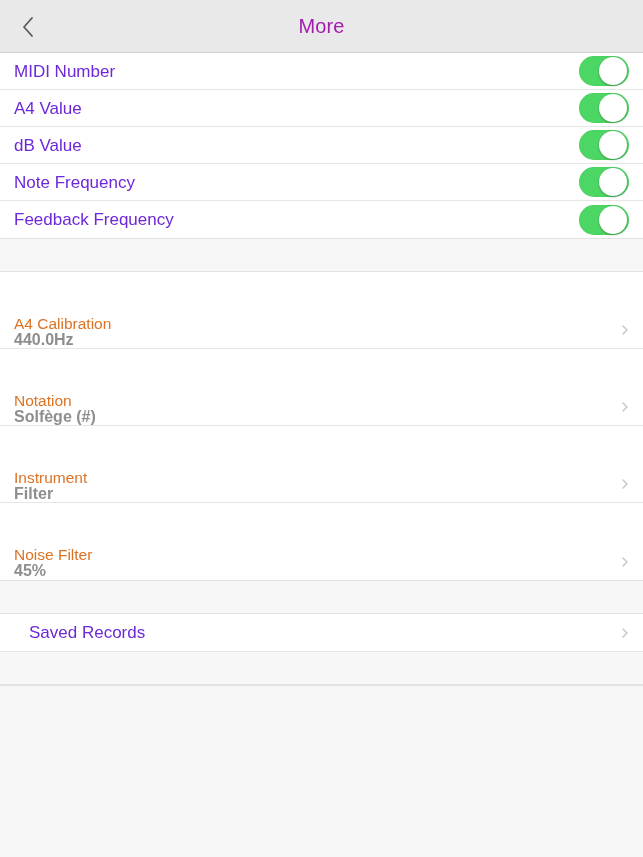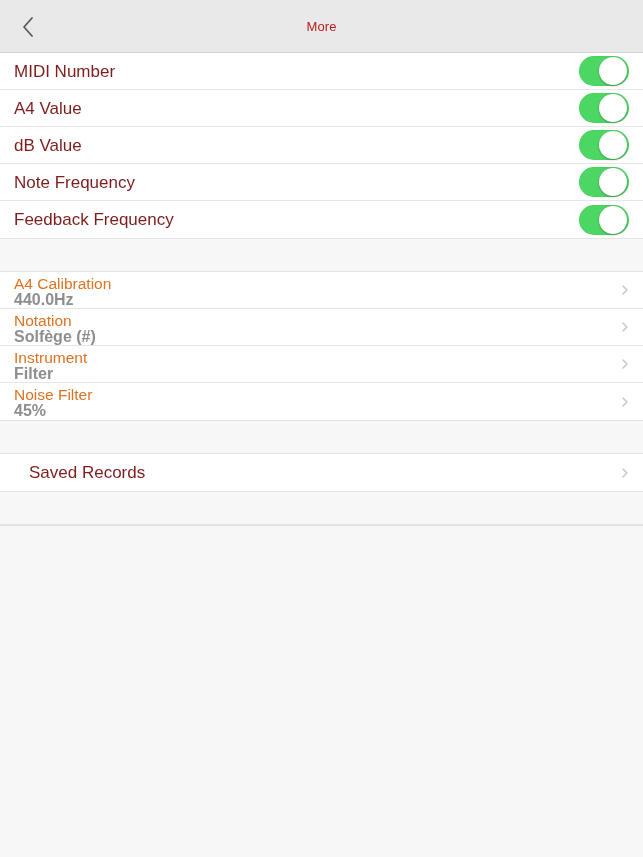--- a/index.html
+++ b/index.html
@@ -29,22 +29,22 @@
     height: 53px;
     flex: 0 0 53px;
     background: #e9e9e9;
     border-bottom: 1px solid #d2d2d2;
     box-sizing: border-box;
     display: flex;
     align-items: center;
     justify-content: center;
   }
   .nav-title {
-    font-size: 13px;
-    color: #b91c1c;
+    font-size: 20px;
+    color: #a21caf;
     letter-spacing: 0.1px;
     font-weight: 400;
   }
   .back-button {
     position: absolute;
     left: 0px;
     top: 0;
     height: 53px;
     width: 56px;
     display: flex;
@@ -81,21 +81,21 @@
     align-items: center;
     padding: 0 14px;
     cursor: pointer;
   }
   .row:last-child { border-bottom: none; }
 
   .row-toggle { height: 37px; }
 
   .row-label {
     font-size: 17px;
-    color: #7f1d1d;
+    color: #6d28d9;
     flex: 1 1 auto;
     line-height: 1;
     white-space: nowrap;
   }
 
   
   .switch {
     position: relative;
     width: 50px;
     height: 30px;
@@ -113,20 +113,21 @@
     border-radius: 50%;
     background: #ffffff;
     box-shadow: 0 1px 2px rgba(0,0,0,0.28), 0 0 1px rgba(0,0,0,0.12);
   }
 
   
   .row-detail {
     height: 37px;
     display: block;
     padding: 3px 14px 16px 14px;
+    margin-top: 40px;
   }
   .row-detail .dt-title {
     font-size: 15.5px;
     color: #dd7222;
     line-height: 18px;
     white-space: nowrap;
   }
   .row-detail .dt-sub {
     font-size: 16px;
     color: #8e8e8e;

